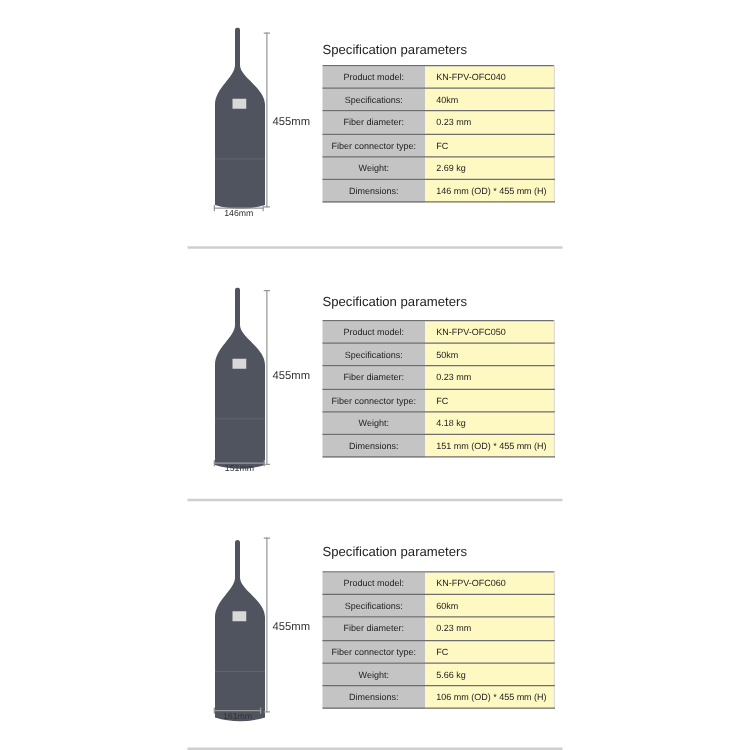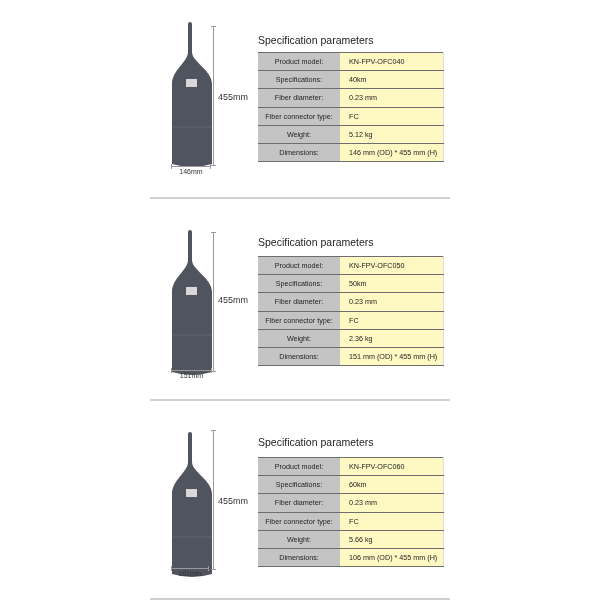--- a/index.html
+++ b/index.html
@@ -57,21 +57,21 @@
     <tr>
           <td class="k">Fiber diameter:</td>
           <td class="v">0.23 mm</td>
         </tr>
     <tr>
           <td class="k">Fiber connector type:</td>
           <td class="v">FC</td>
         </tr>
     <tr>
           <td class="k">Weight:</td>
-          <td class="v">5.12 kg</td>
+          <td class="v">2.69 kg</td>
         </tr>
     <tr>
           <td class="k">Dimensions:</td>
           <td class="v">146 mm (OD) * 455 mm (H)</td>
         </tr>
   </tbody>
     </table>
   <div class="divider" style="top:197px;"></div>
 </div>
 
@@ -103,21 +103,21 @@
     <tr>
           <td class="k">Fiber diameter:</td>
           <td class="v">0.23 mm</td>
         </tr>
     <tr>
           <td class="k">Fiber connector type:</td>
           <td class="v">FC</td>
         </tr>
     <tr>
           <td class="k">Weight:</td>
-          <td class="v">2.36 kg</td>
+          <td class="v">4.18 kg</td>
         </tr>
     <tr>
           <td class="k">Dimensions:</td>
           <td class="v">151 mm (OD) * 455 mm (H)</td>
         </tr>
   </tbody>
     </table>
   <div class="divider" style="top:197px;"></div>
 </div>
 

